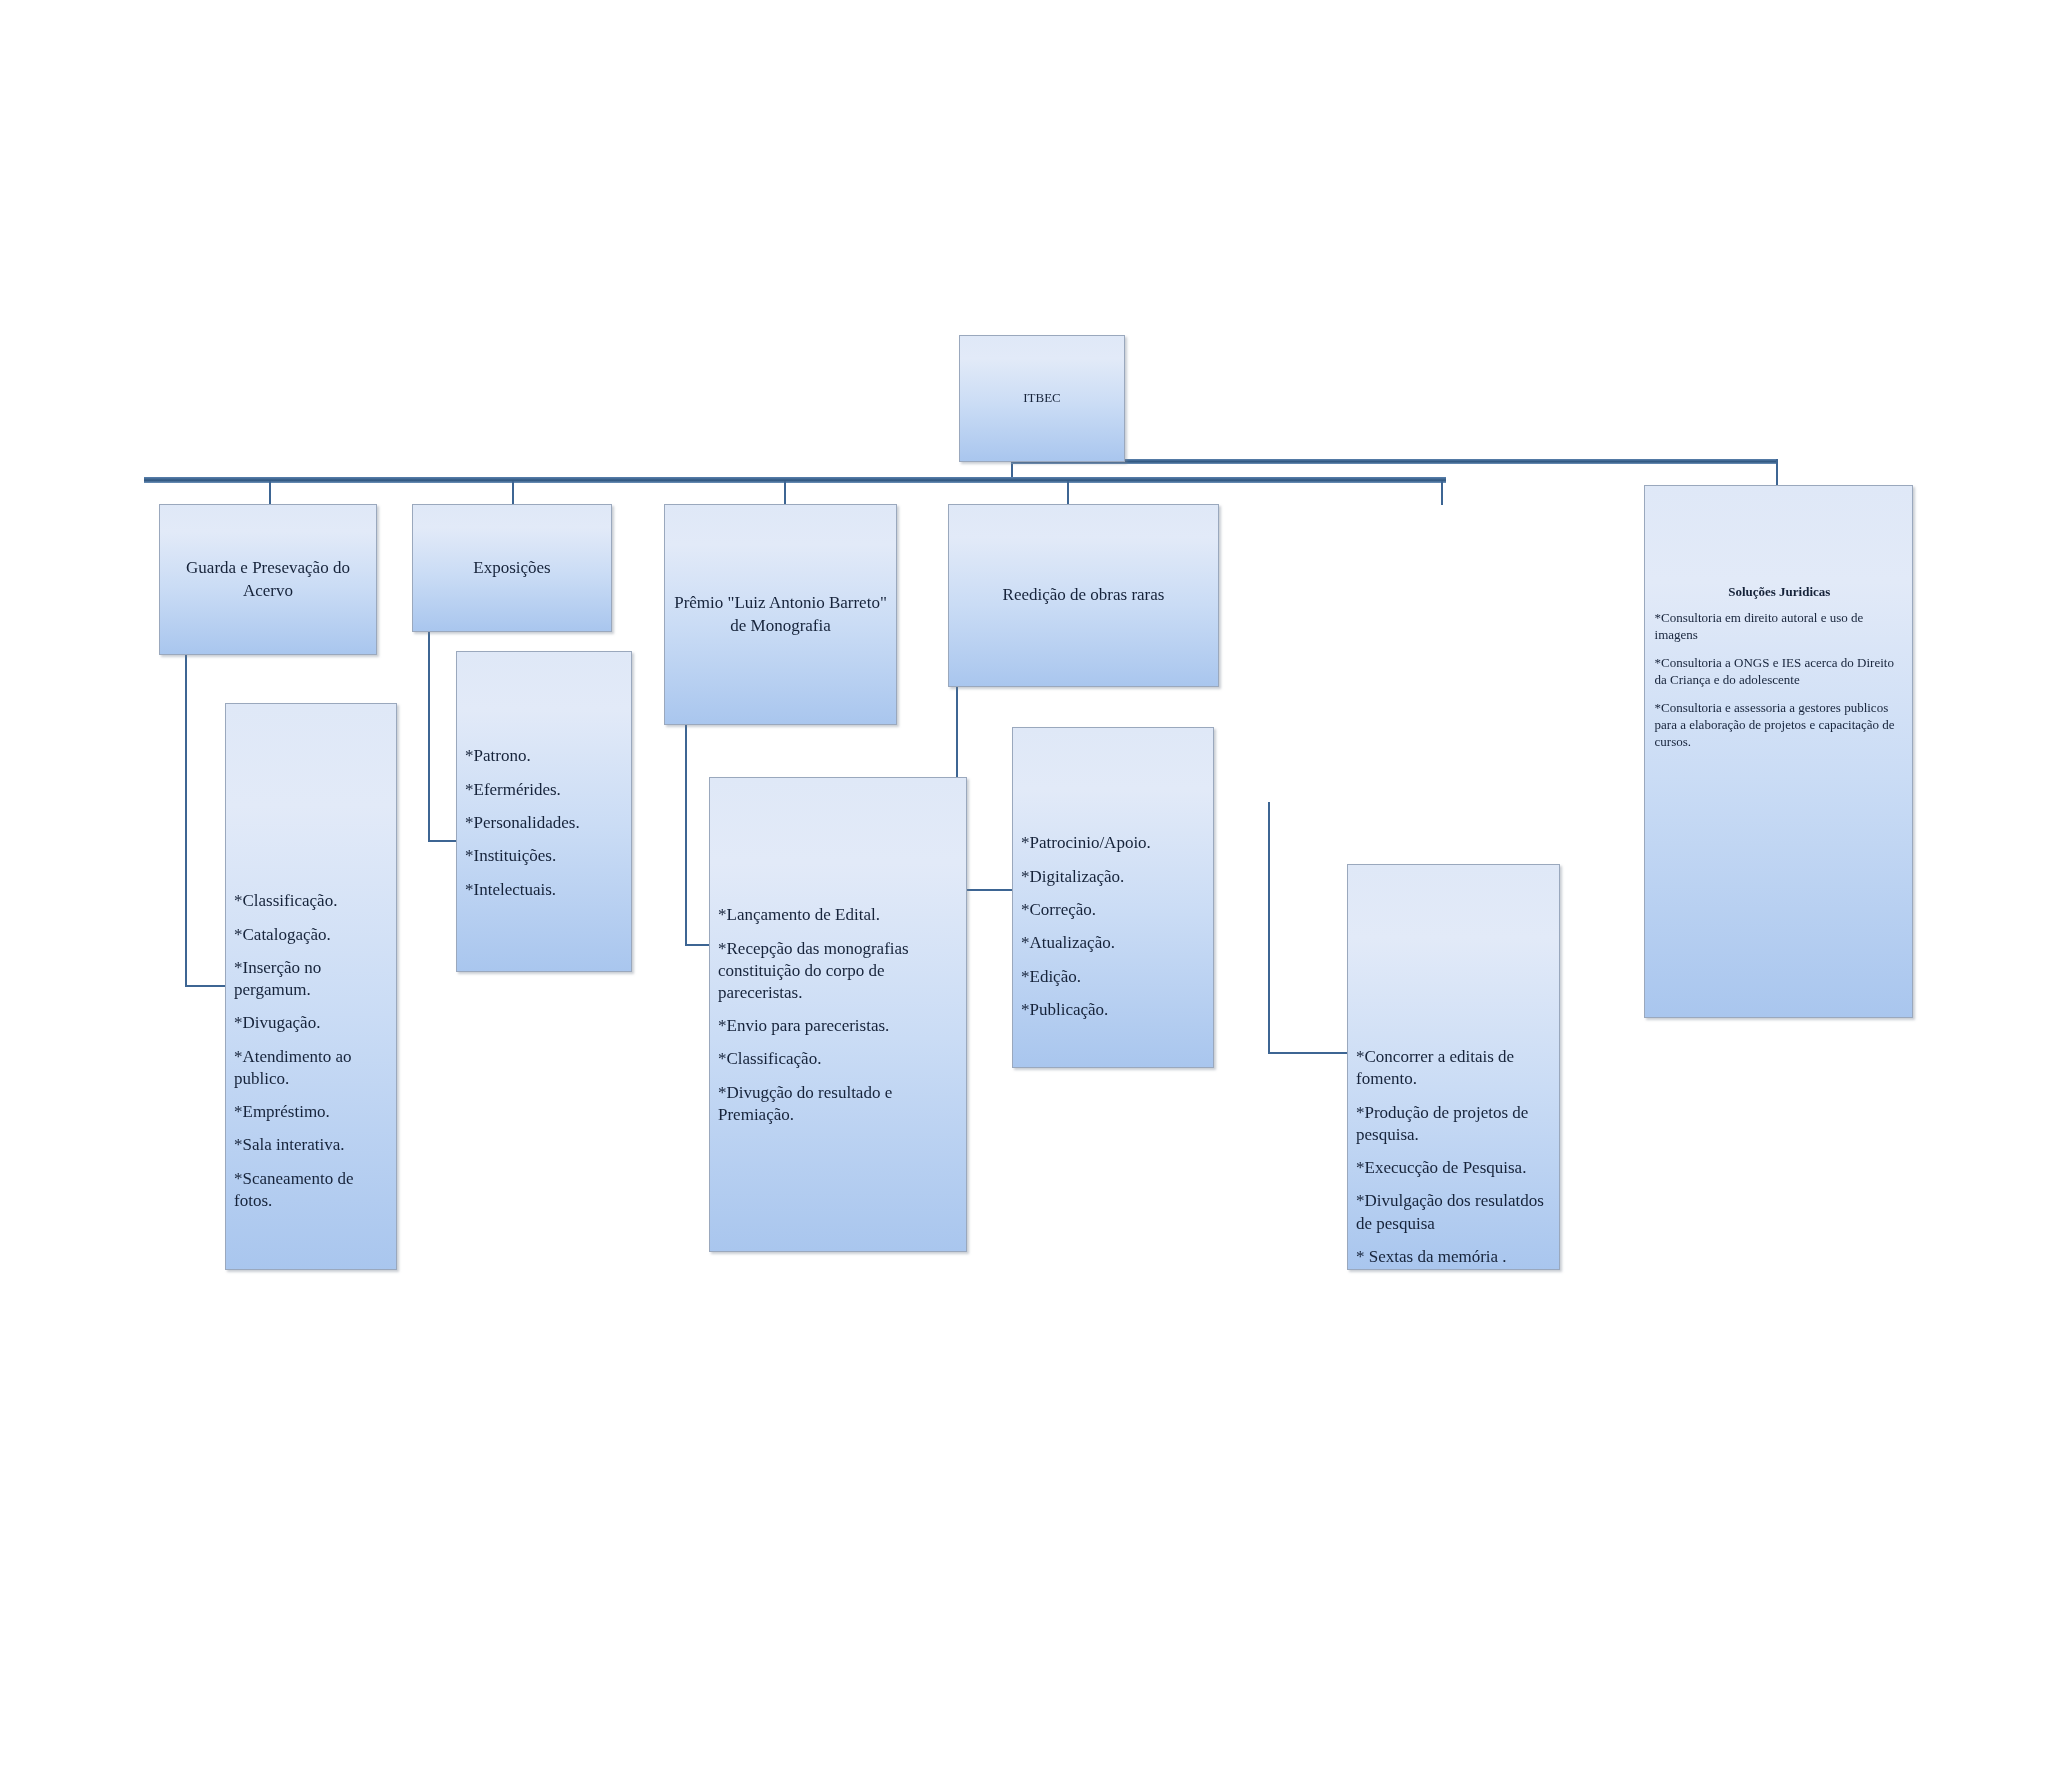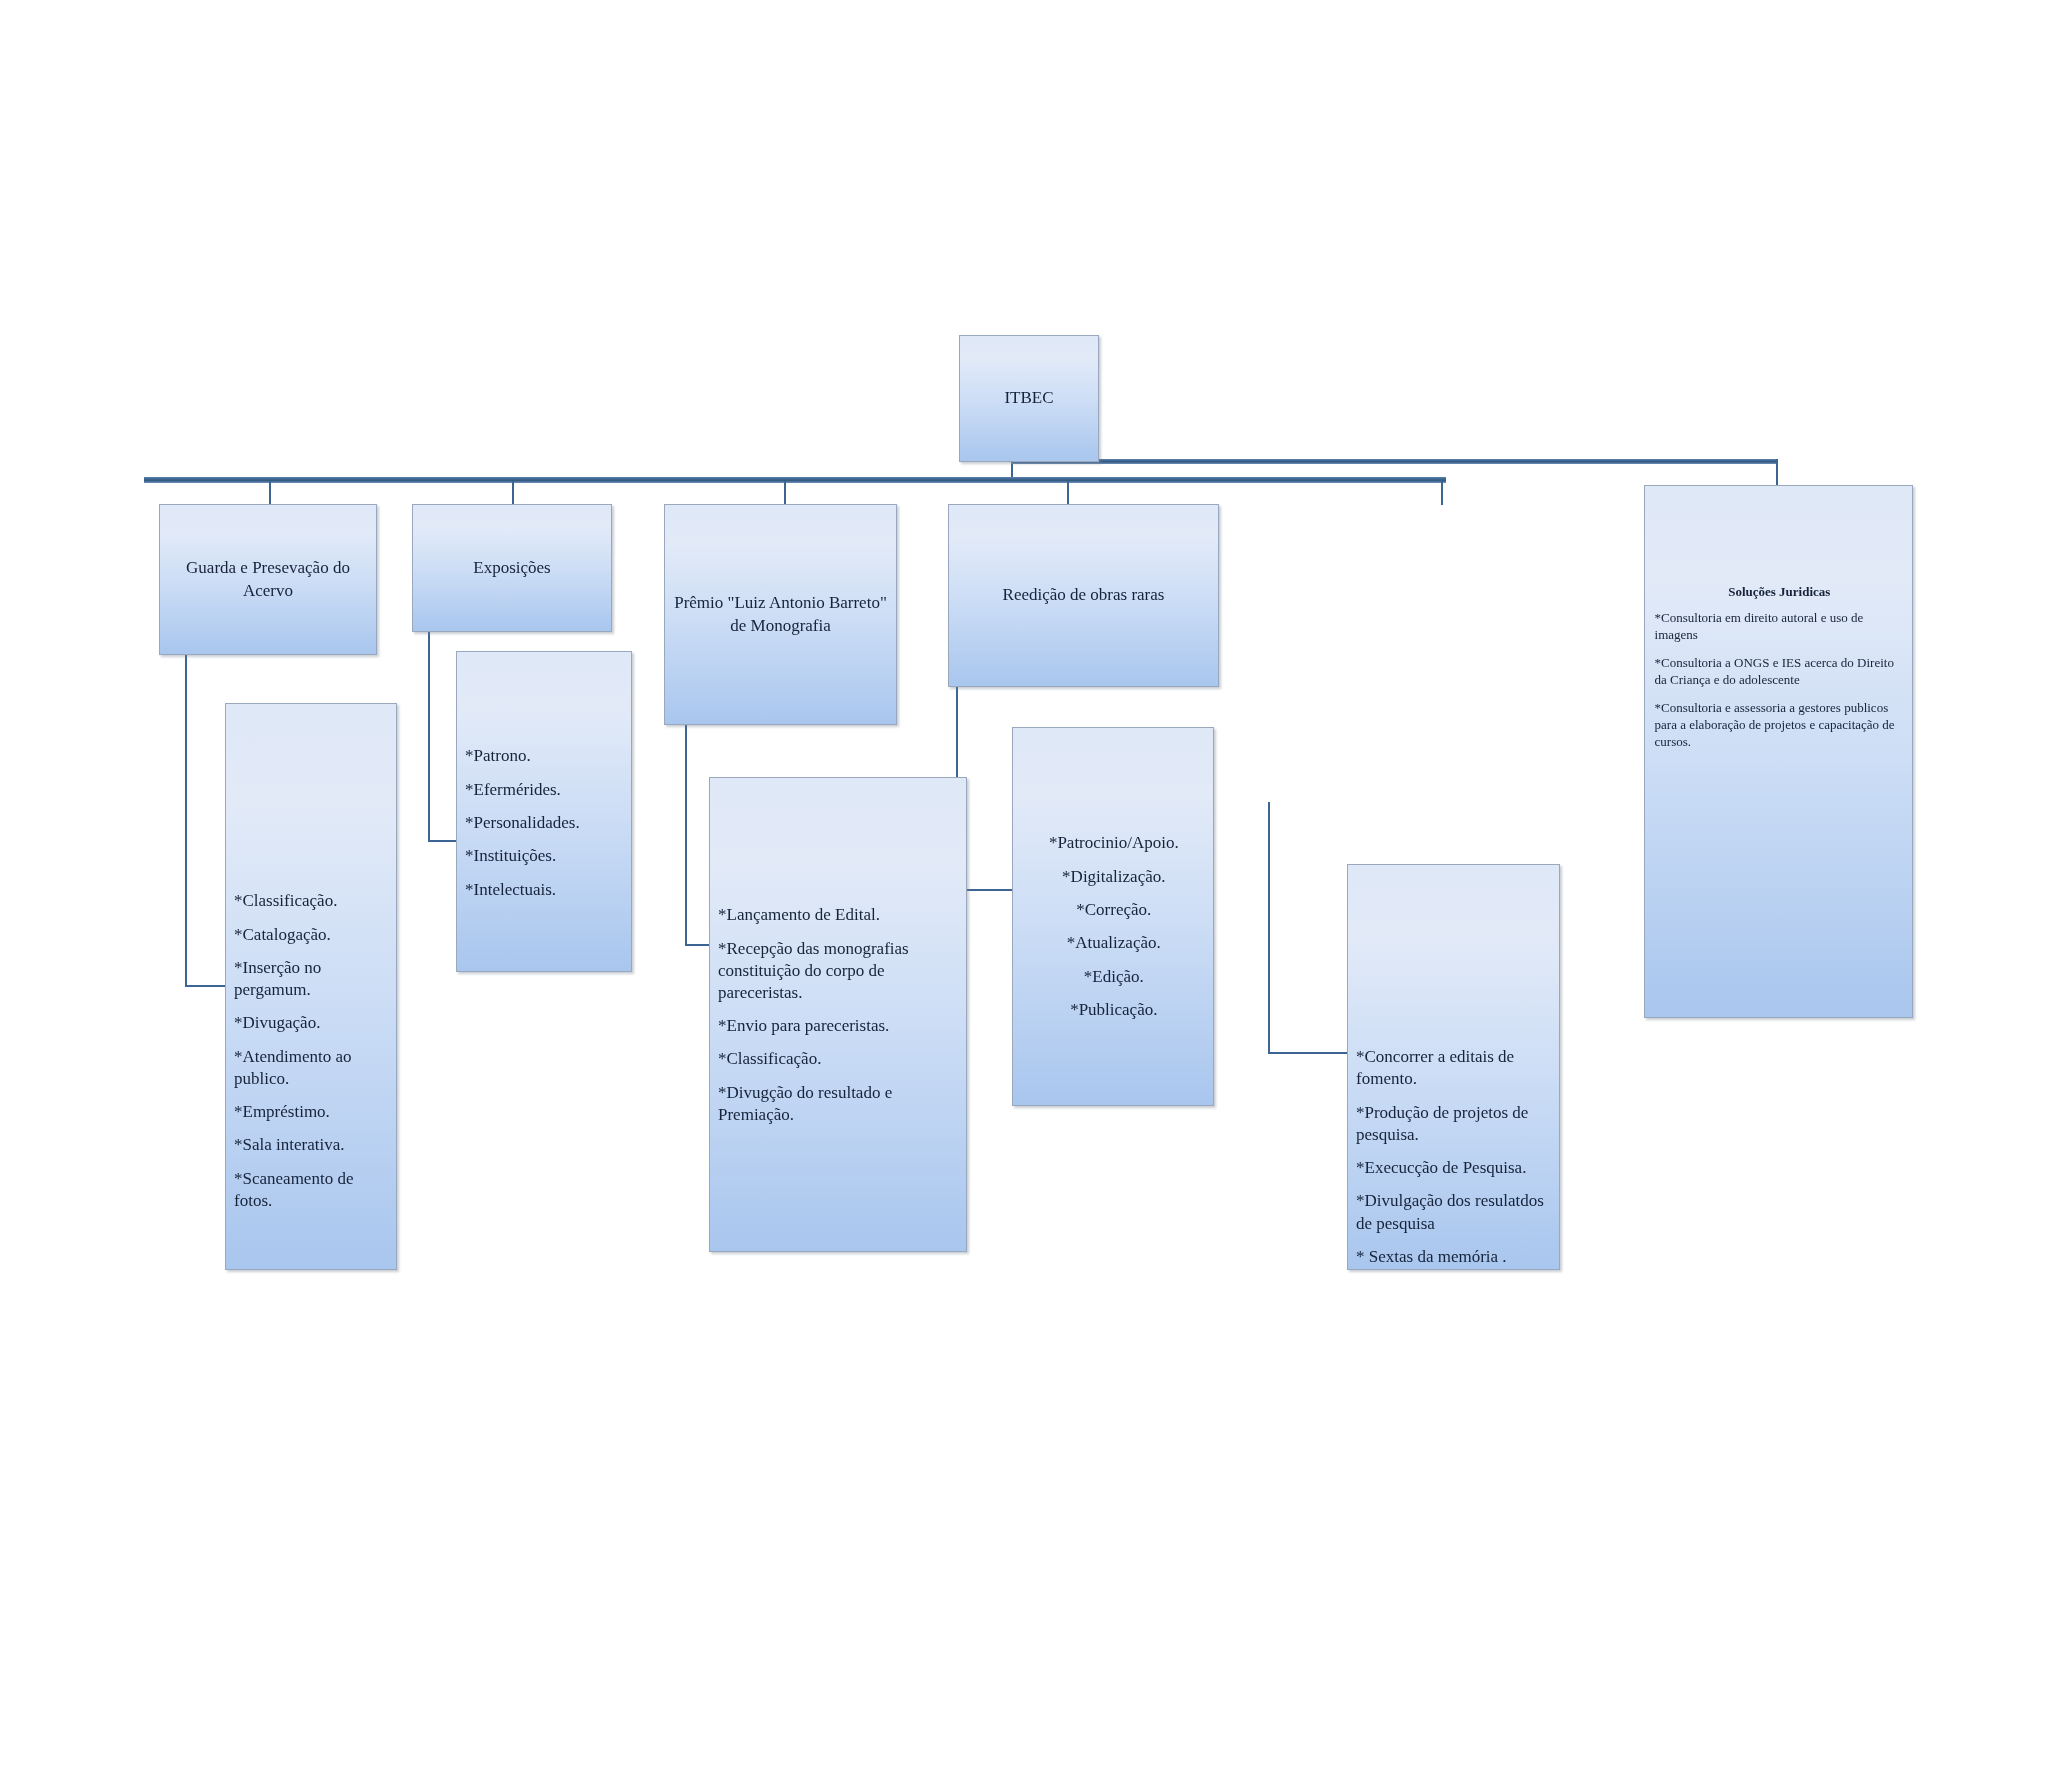--- a/index.html
+++ b/index.html
@@ -87,21 +87,21 @@
   <div class="elbow" style="left:185px; top:653px; width:42px; height:334px;"></div>
 
   <div class="elbow" style="left:428px; top:630px; width:30.5px; height:212px;"></div>
 
   <div class="elbow" style="left:685px; top:724px; width:26.5px; height:222px;"></div>
 
   <div class="elbow" style="left:956px; top:686px; width:58px; height:205px;"></div>
 
   <div class="elbow" style="left:1268px; top:802px; width:83px; height:252px;"></div>
 
-  <div class="box" style="left:959px; top:335px; width:140px; height:127px; font-size:17px;">
+  <div class="box" style="left:959px; top:335px; width:166px; height:127px; font-size:13px;">
     <div class="box-title">
       <span>ITBEC</span>
     </div>
   </div>
 
   <div class="box" style="left:159px; top:504px; width:218px; height:151px; font-size:17px;">
     <div class="box-title">
       <span>Guarda e Presevação do Acervo</span>
     </div>
   </div>
@@ -150,21 +150,21 @@
       <li>*Divugção do resultado e Premiação.</li>
     </ul>
   </div>
 
   <div class="box" style="left:948px; top:504px; width:271px; height:183px; font-size:17px;">
     <div class="box-title">
       <span>Reedição de obras raras</span>
     </div>
   </div>
 
-  <div class="box" style="left:1012px; top:727px; width:202px; height:379px; font-size:17px; padding:14.4px 6.4px 9.6px 8px;text-align:center;">
+  <div class="box" style="left:1012px; top:727px; width:202px; height:341px; font-size:17px; padding:14.4px 6.4px 9.6px 8px;">
     <ul class="list" style="margin-top:90px;">
       <li>*Patrocinio/Apoio.</li>
       <li>*Digitalização.</li>
       <li>*Correção.</li>
       <li>*Atualização.</li>
       <li>*Edição.</li>
       <li>*Publicação.</li>
     </ul>
   </div>
 

